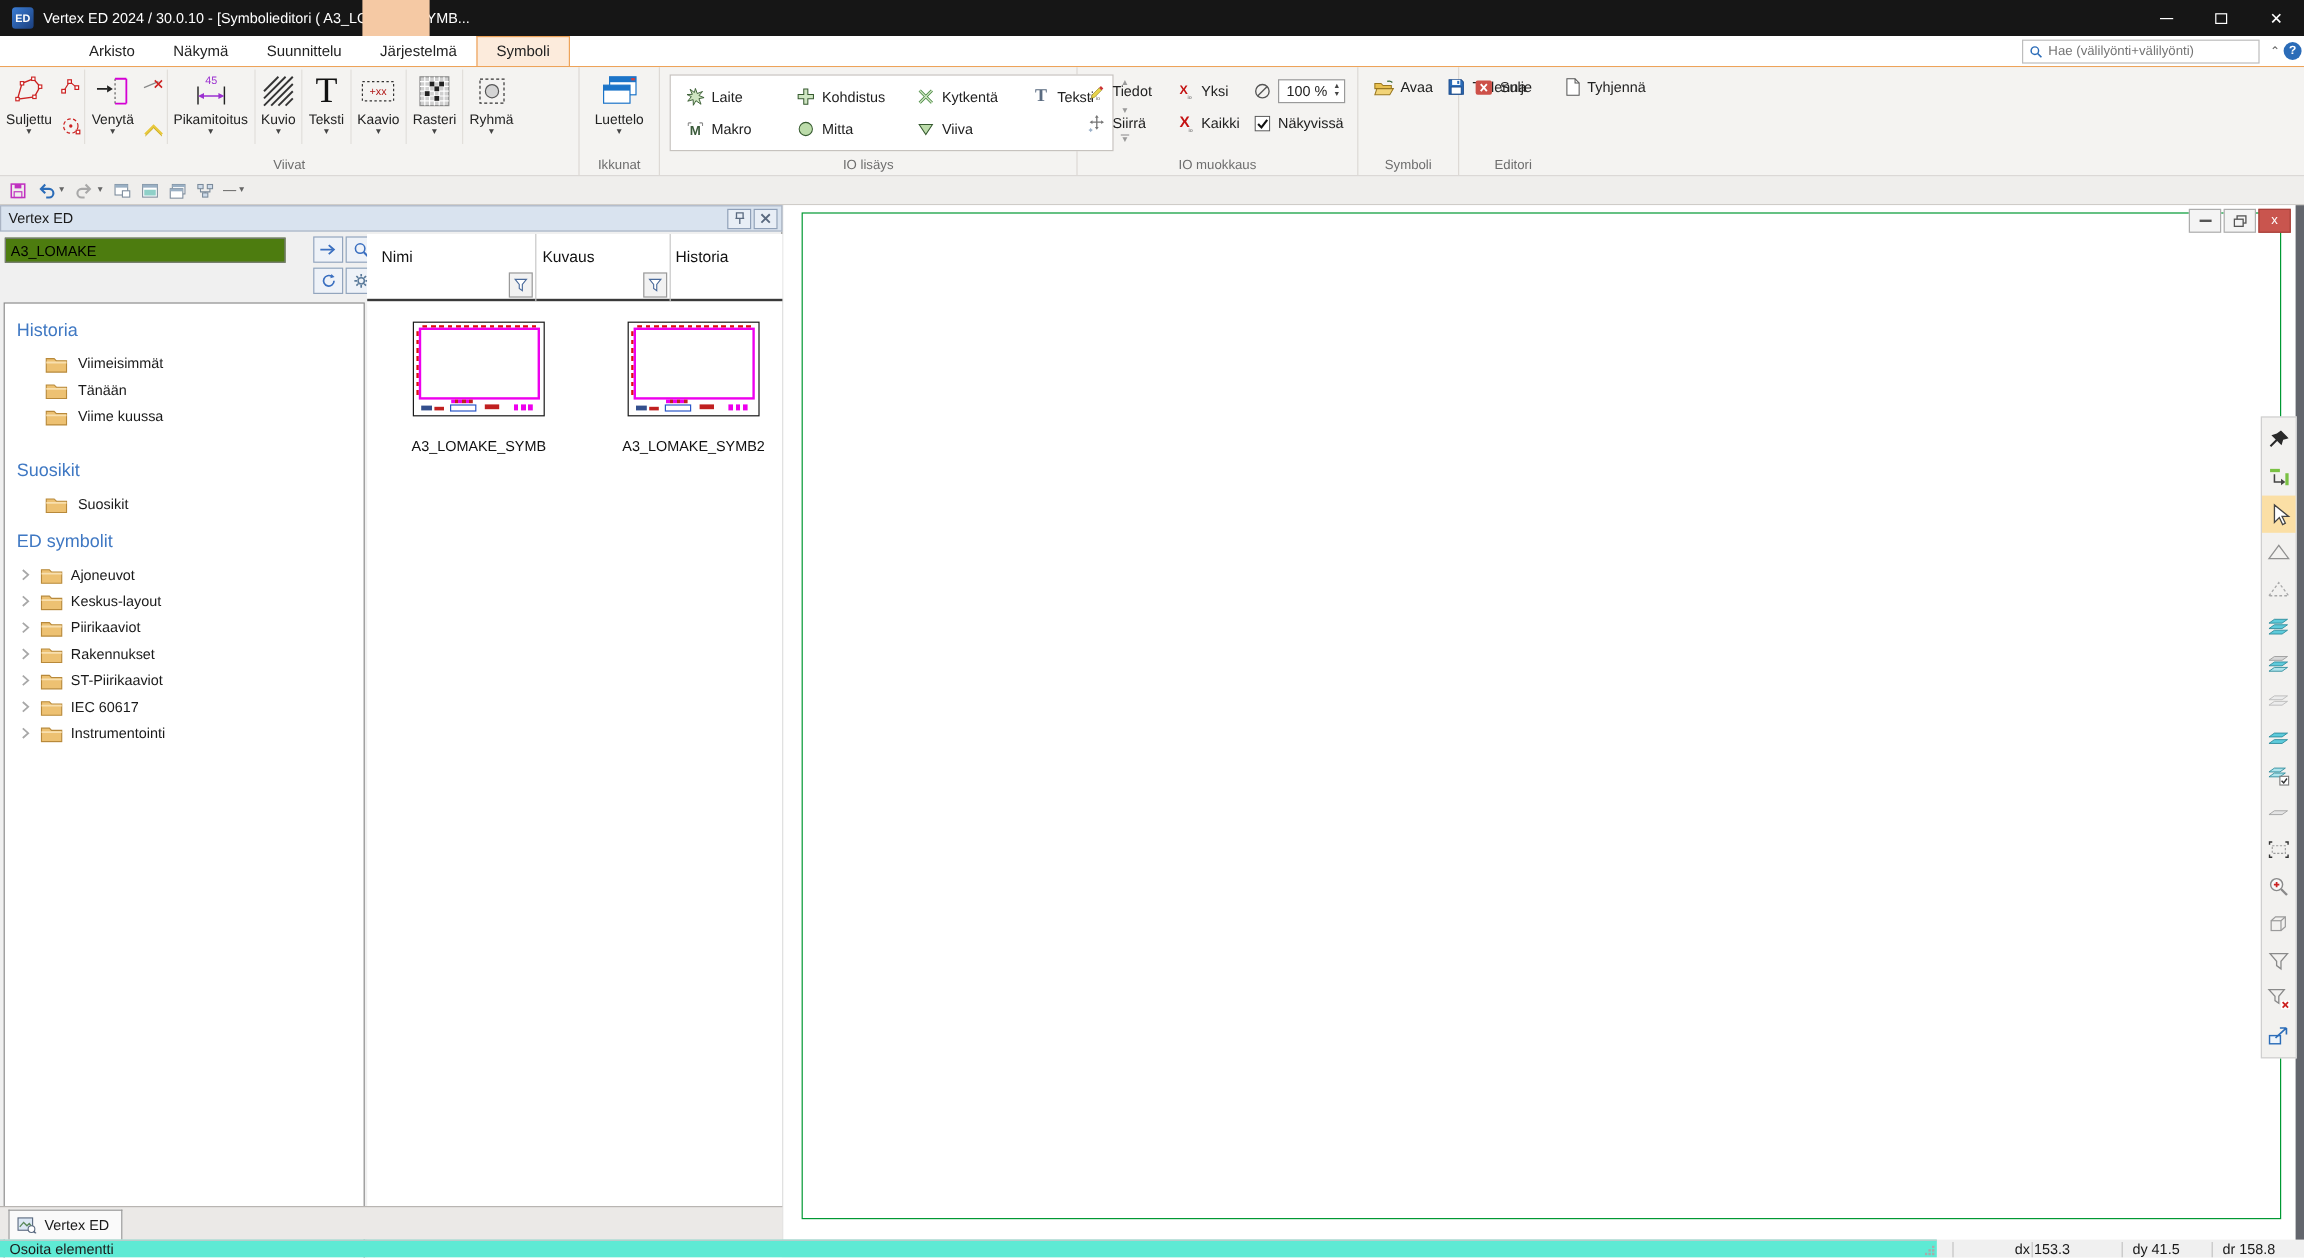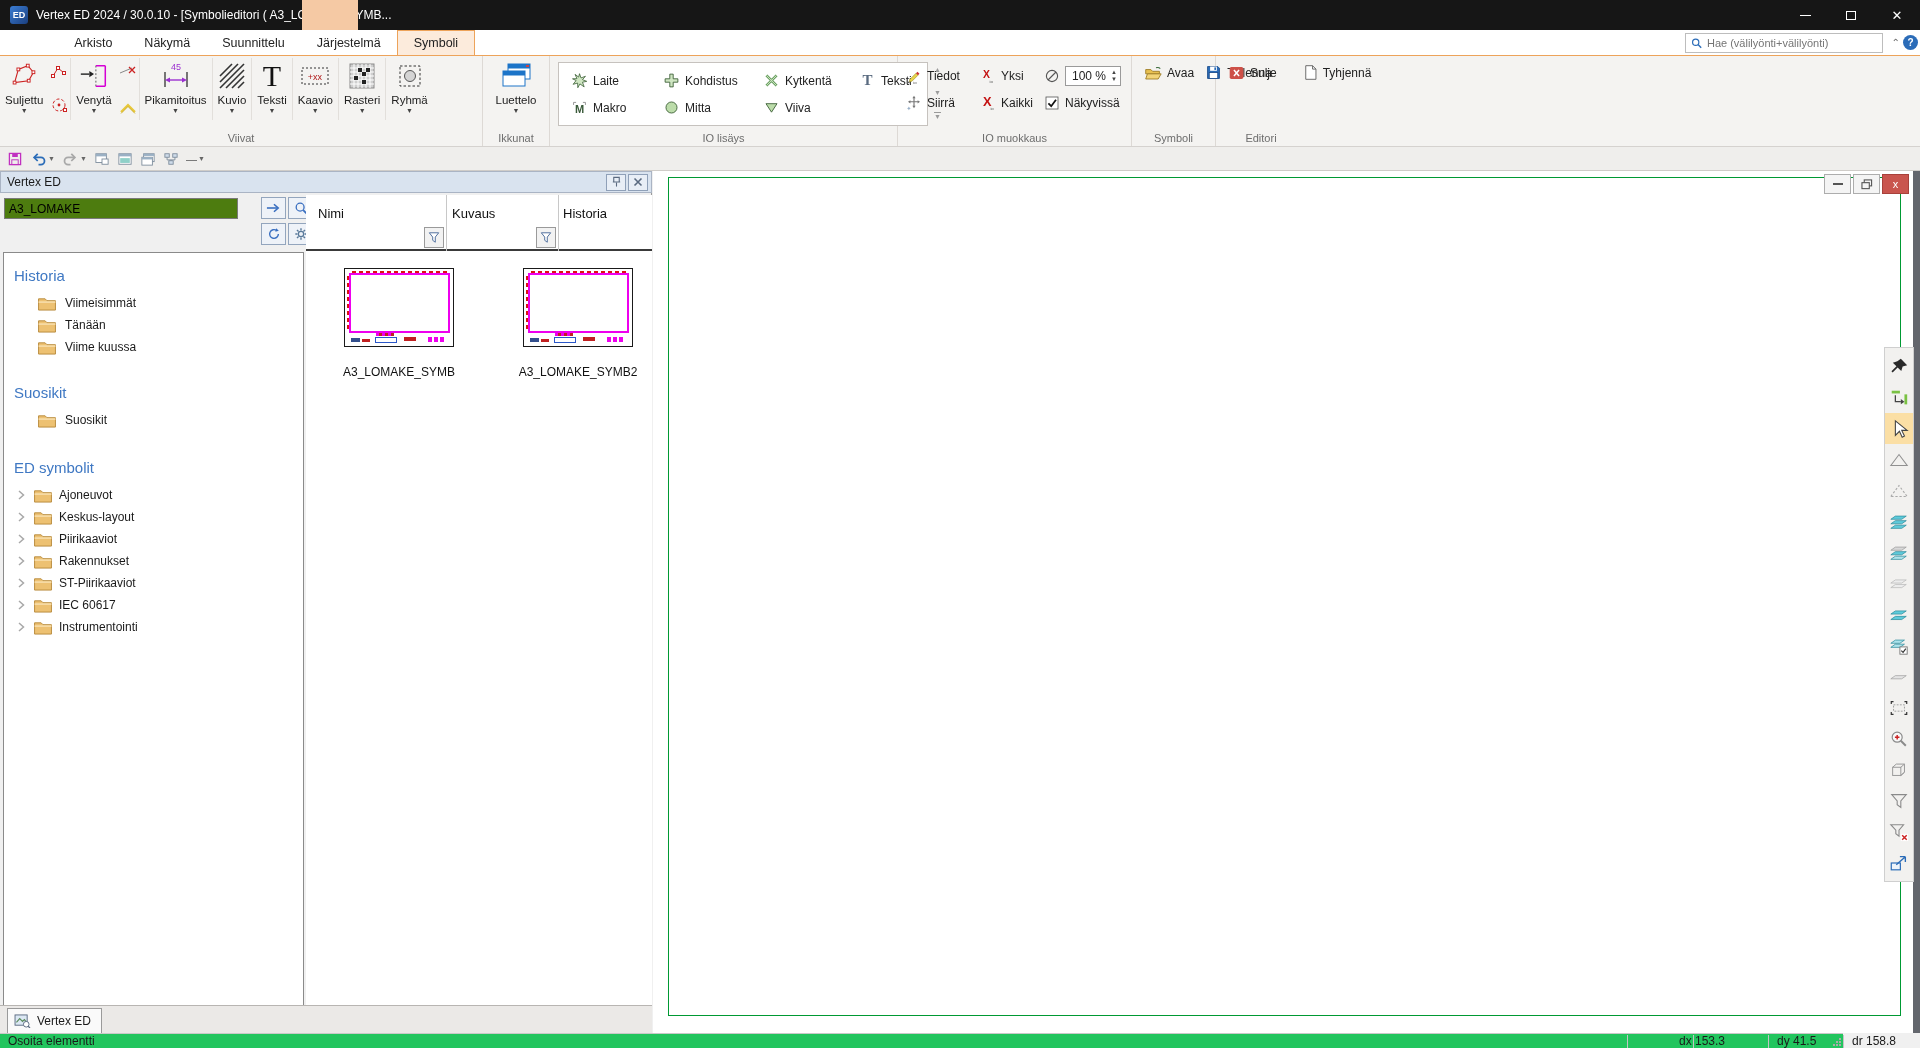--- a/index.html
+++ b/index.html
@@ -95,21 +95,21 @@
   .cc-close { background:#c9554e; border-color:#a8413b; color:#fff; font-size:11px; }
   .cc-minglyph { width:10px; height:2px; background:#555; }
   .edge-strip { position:absolute; left:1913px; top:171px; width:7px; height:862px; background:#63666d; }
 
   
   .right-toolbar { position:absolute; left:1884px; top:347px; width:30px; background:#f2f1ef; border:1px solid #cfcfcf; padding:3px 0; }
   .rt-item { width:28px; height:31px; display:flex; align-items:center; justify-content:center; }
   .rt-item.active { background:#fbdfa5; }
 
   
-  .statusbar { position:absolute; left:0; top:1033px; width:1843px; height:15px; background:#22c55e; border-top:1px solid #c9c9c9; font-size:12px; }
+  .statusbar { position:absolute; left:0; top:1033px; width:1614px; height:15px; background:#5eead4; border-top:1px solid #c9c9c9; font-size:12px; }
   .sb-msg { position:absolute; left:8px; top:0px; }
   .sb-sep { position:absolute; top:1px; width:1px; height:13px; background:#c4c4c4; }
   .sb-cell { position:absolute; top:0px; padding-left:9px; }
   .sb-grip { position:absolute; right:1px; top:4px; }
 </style>
 </head>
 <body>
 
 <div class="titlebar">
   <div class="app-icon">ED</div>
@@ -601,21 +601,21 @@
 
     <div class="tree-header" style="margin-top:26px">Suosikit</div>
     <div class="tree-row">
       <svg class="folder" width="20" height="15" viewBox="0 0 20 16">
           <path d="M1 3 h7 l2 2 h9 v10 h-18 z" fill="#edc172" stroke="#b8893a"></path>
           <path d="M1 6.5 h18" stroke="#f8dfae" stroke-width="1.6"></path>
         </svg>
       <span class="tree-label">Suosikit</span>
     </div>
 
-    <div class="tree-header" style="margin-top:28px">ED symbolit</div>
+    <div class="tree-header" style="margin-top:12px">ED symbolit</div>
     <div class="tree-row expandable">
       <svg class="chev" viewBox="0 0 12 12">
           <path d="M4 2 l4.5 4 -4.5 4" fill="none" stroke="#a8a8a8" stroke-width="1.5"></path>
         </svg>
       <svg class="folder" width="20" height="15" viewBox="0 0 20 16">
           <path d="M1 3 h7 l2 2 h9 v10 h-18 z" fill="#edc172" stroke="#b8893a"></path>
           <path d="M1 6.5 h18" stroke="#f8dfae" stroke-width="1.6"></path>
         </svg>
       <span class="tree-label">Ajoneuvot</span>
     </div>

